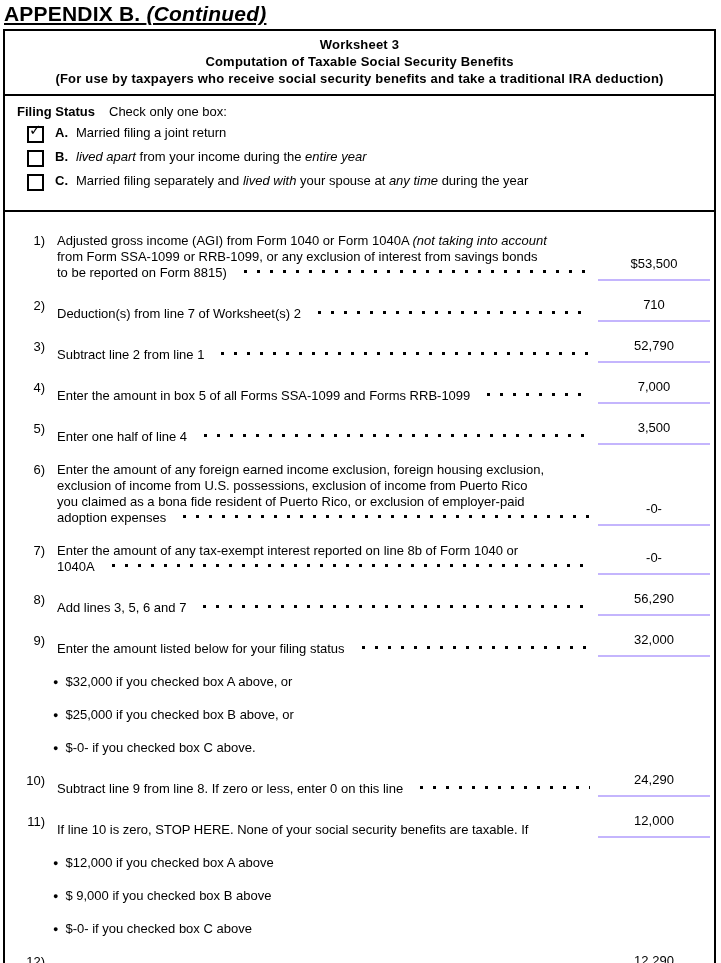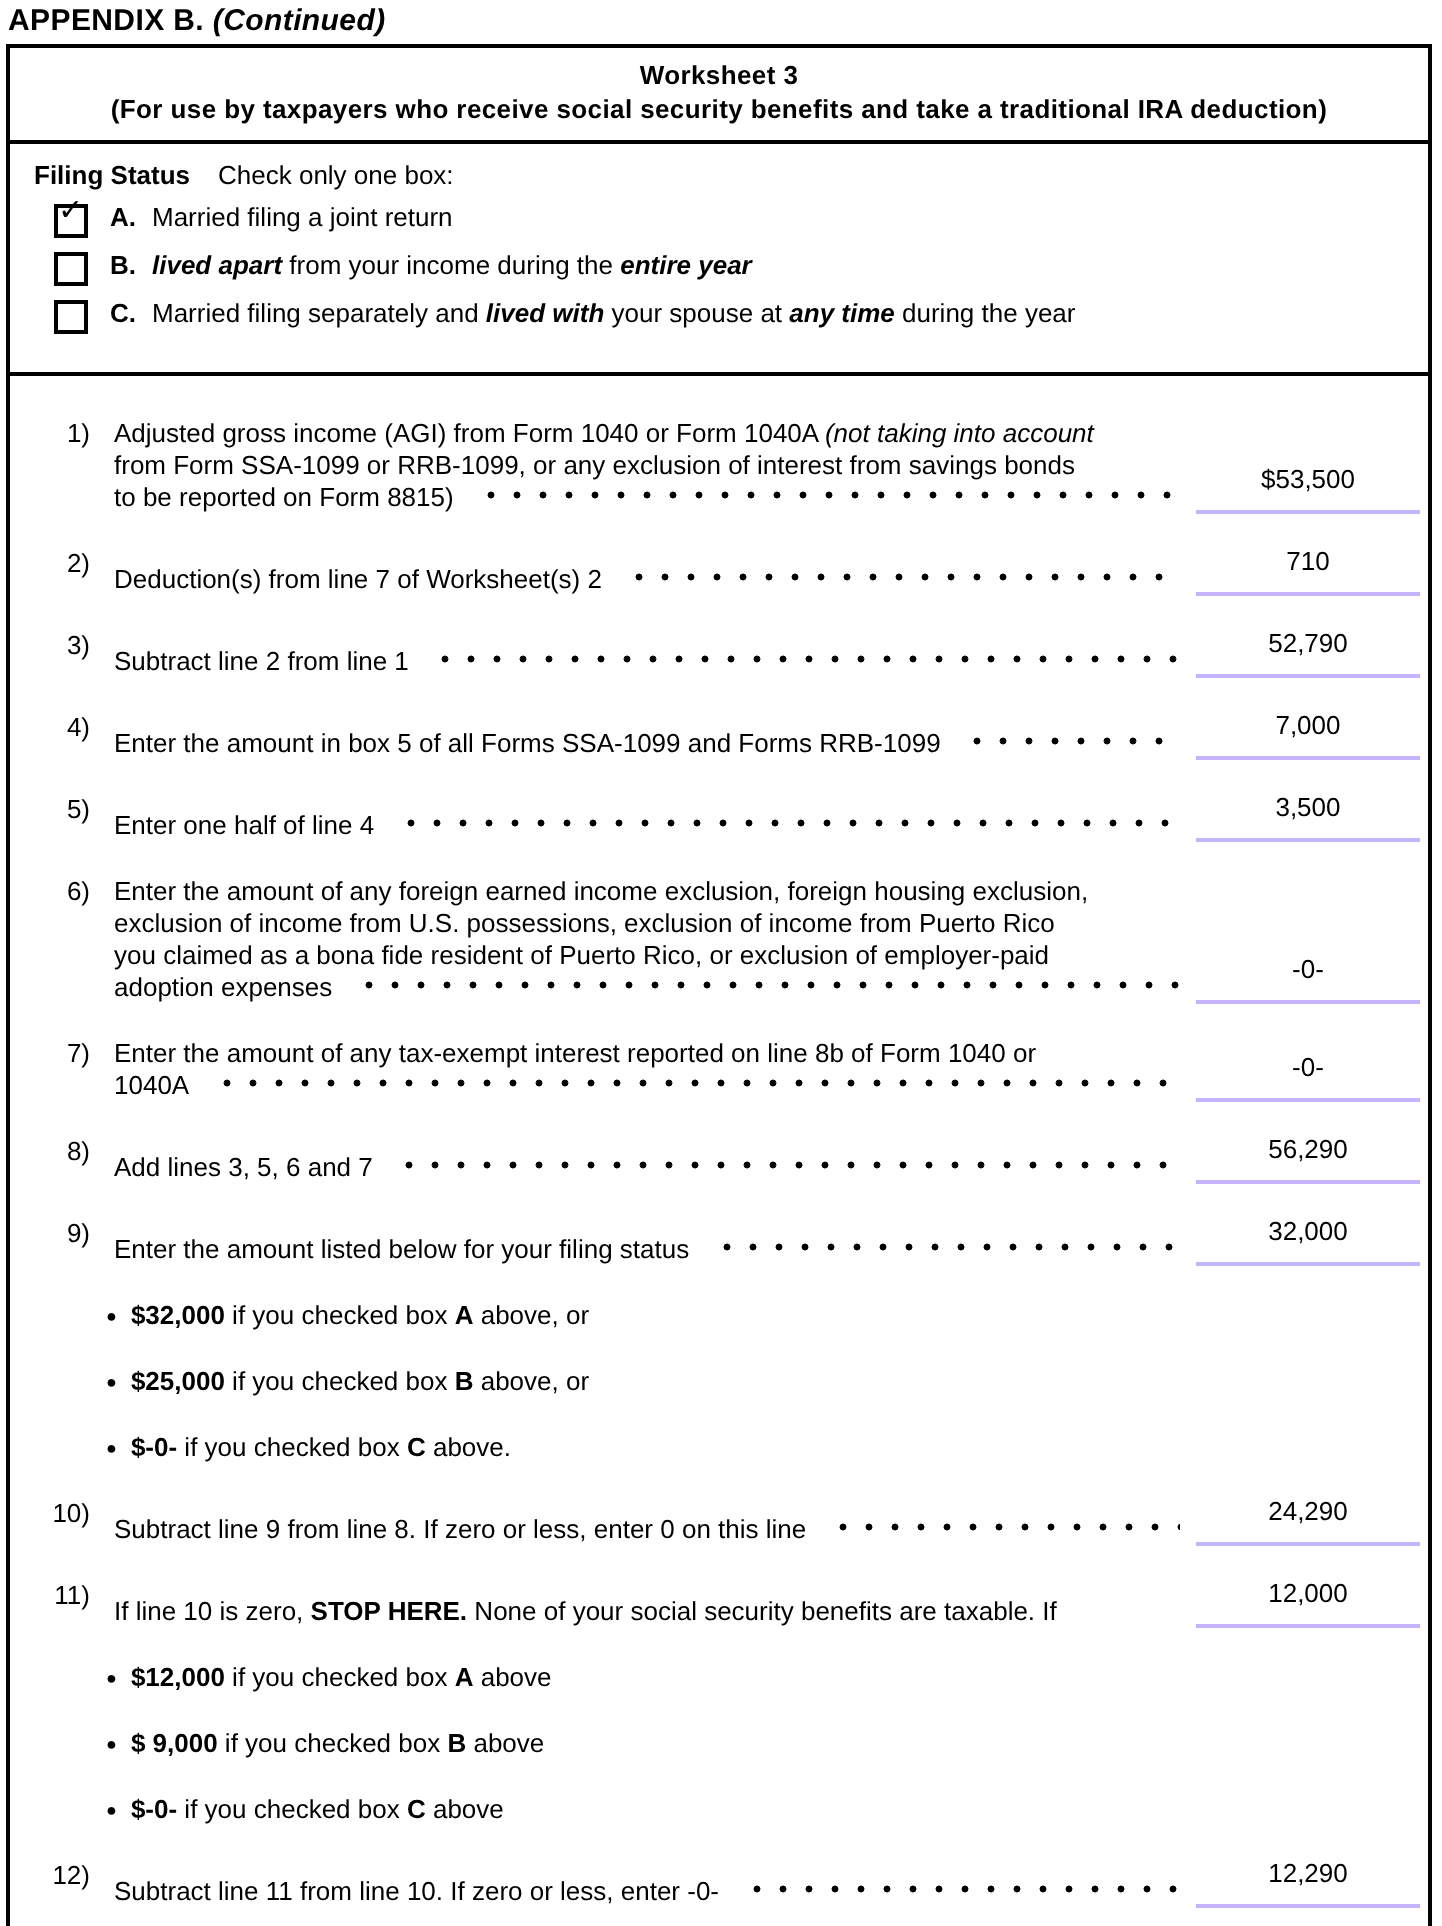--- a/index.html
+++ b/index.html
@@ -1,25 +1,25 @@
 <!DOCTYPE html>
 <html><head>
 <meta charset="utf-8">
 <style>
   html,body{margin:0;padding:0;background:#fff;}
   body{
     width:721px;height:963px;
     font-family:"Liberation Sans","DejaVu Sans",sans-serif;
     font-size:13px;color:#000;position:relative;
   }
-  .b{font-weight:bold;}
+  .b{font-weight:normal;}
   .i{font-style:italic;}
 
   .appendix-heading{
-    font-size:15px;font-weight:bold;margin:2px 0 3px 4px;letter-spacing:.2px;
+    font-size:21px;font-weight:bold;margin:2px 0 3px 4px;letter-spacing:.2px;text-decoration:underline;
   }
   .appendix-heading .it{font-style:italic;}
 
   .ws-box{
     margin-left:3px;width:713px;border:2px solid #000;box-sizing:border-box;
     background:#fff;
   }
 
   
   .title-sec{
@@ -68,20 +68,21 @@
 </style>
 </head>
 <body>
 
 <div class="appendix-heading"><span>APPENDIX B. </span><span class="it">(Continued)</span></div>
 
 <div class="ws-box">
 
   <div class="title-sec">
     <div>Worksheet 3</div>
+    <div>Computation of Taxable Social Security Benefits</div>
     <div>(For use by taxpayers who receive social security benefits and take a traditional IRA deduction)</div>
   </div>
 
   <div class="filing-sec">
     <div class="fs-header">
       <span class="lbl">Filing Status</span><span class="inst">Check only one box:</span>
     </div>
     <div>
         <div class="option">
           <div class="cb">

